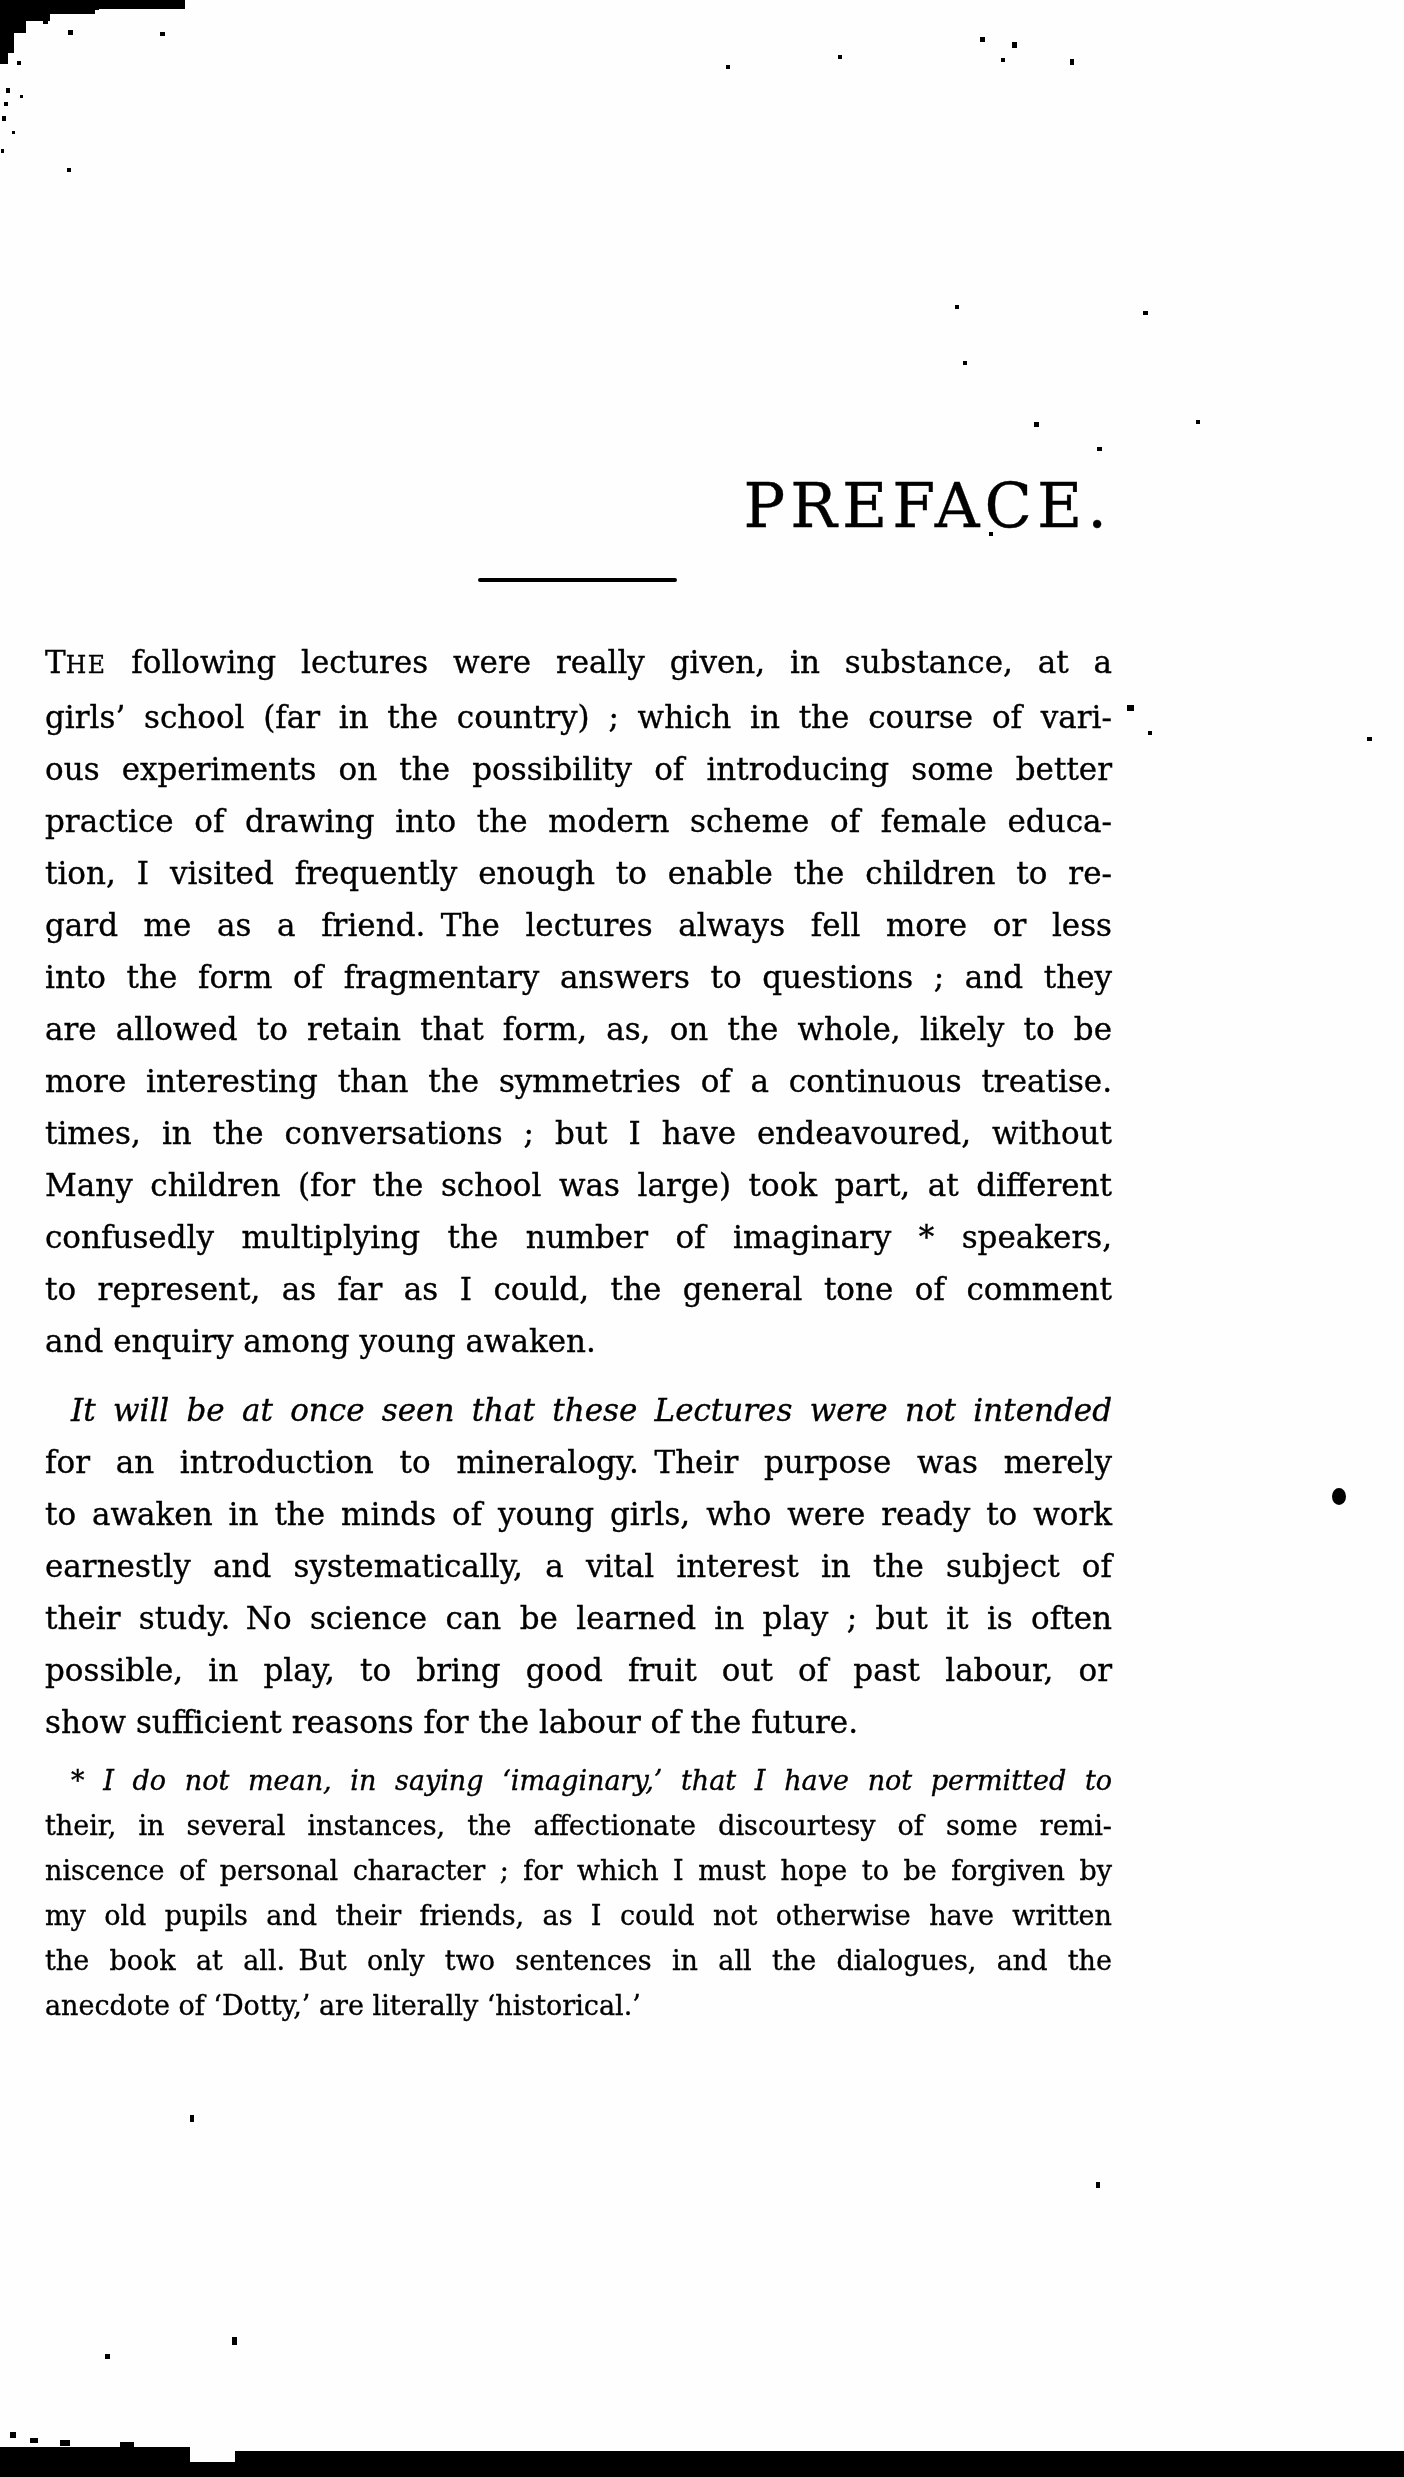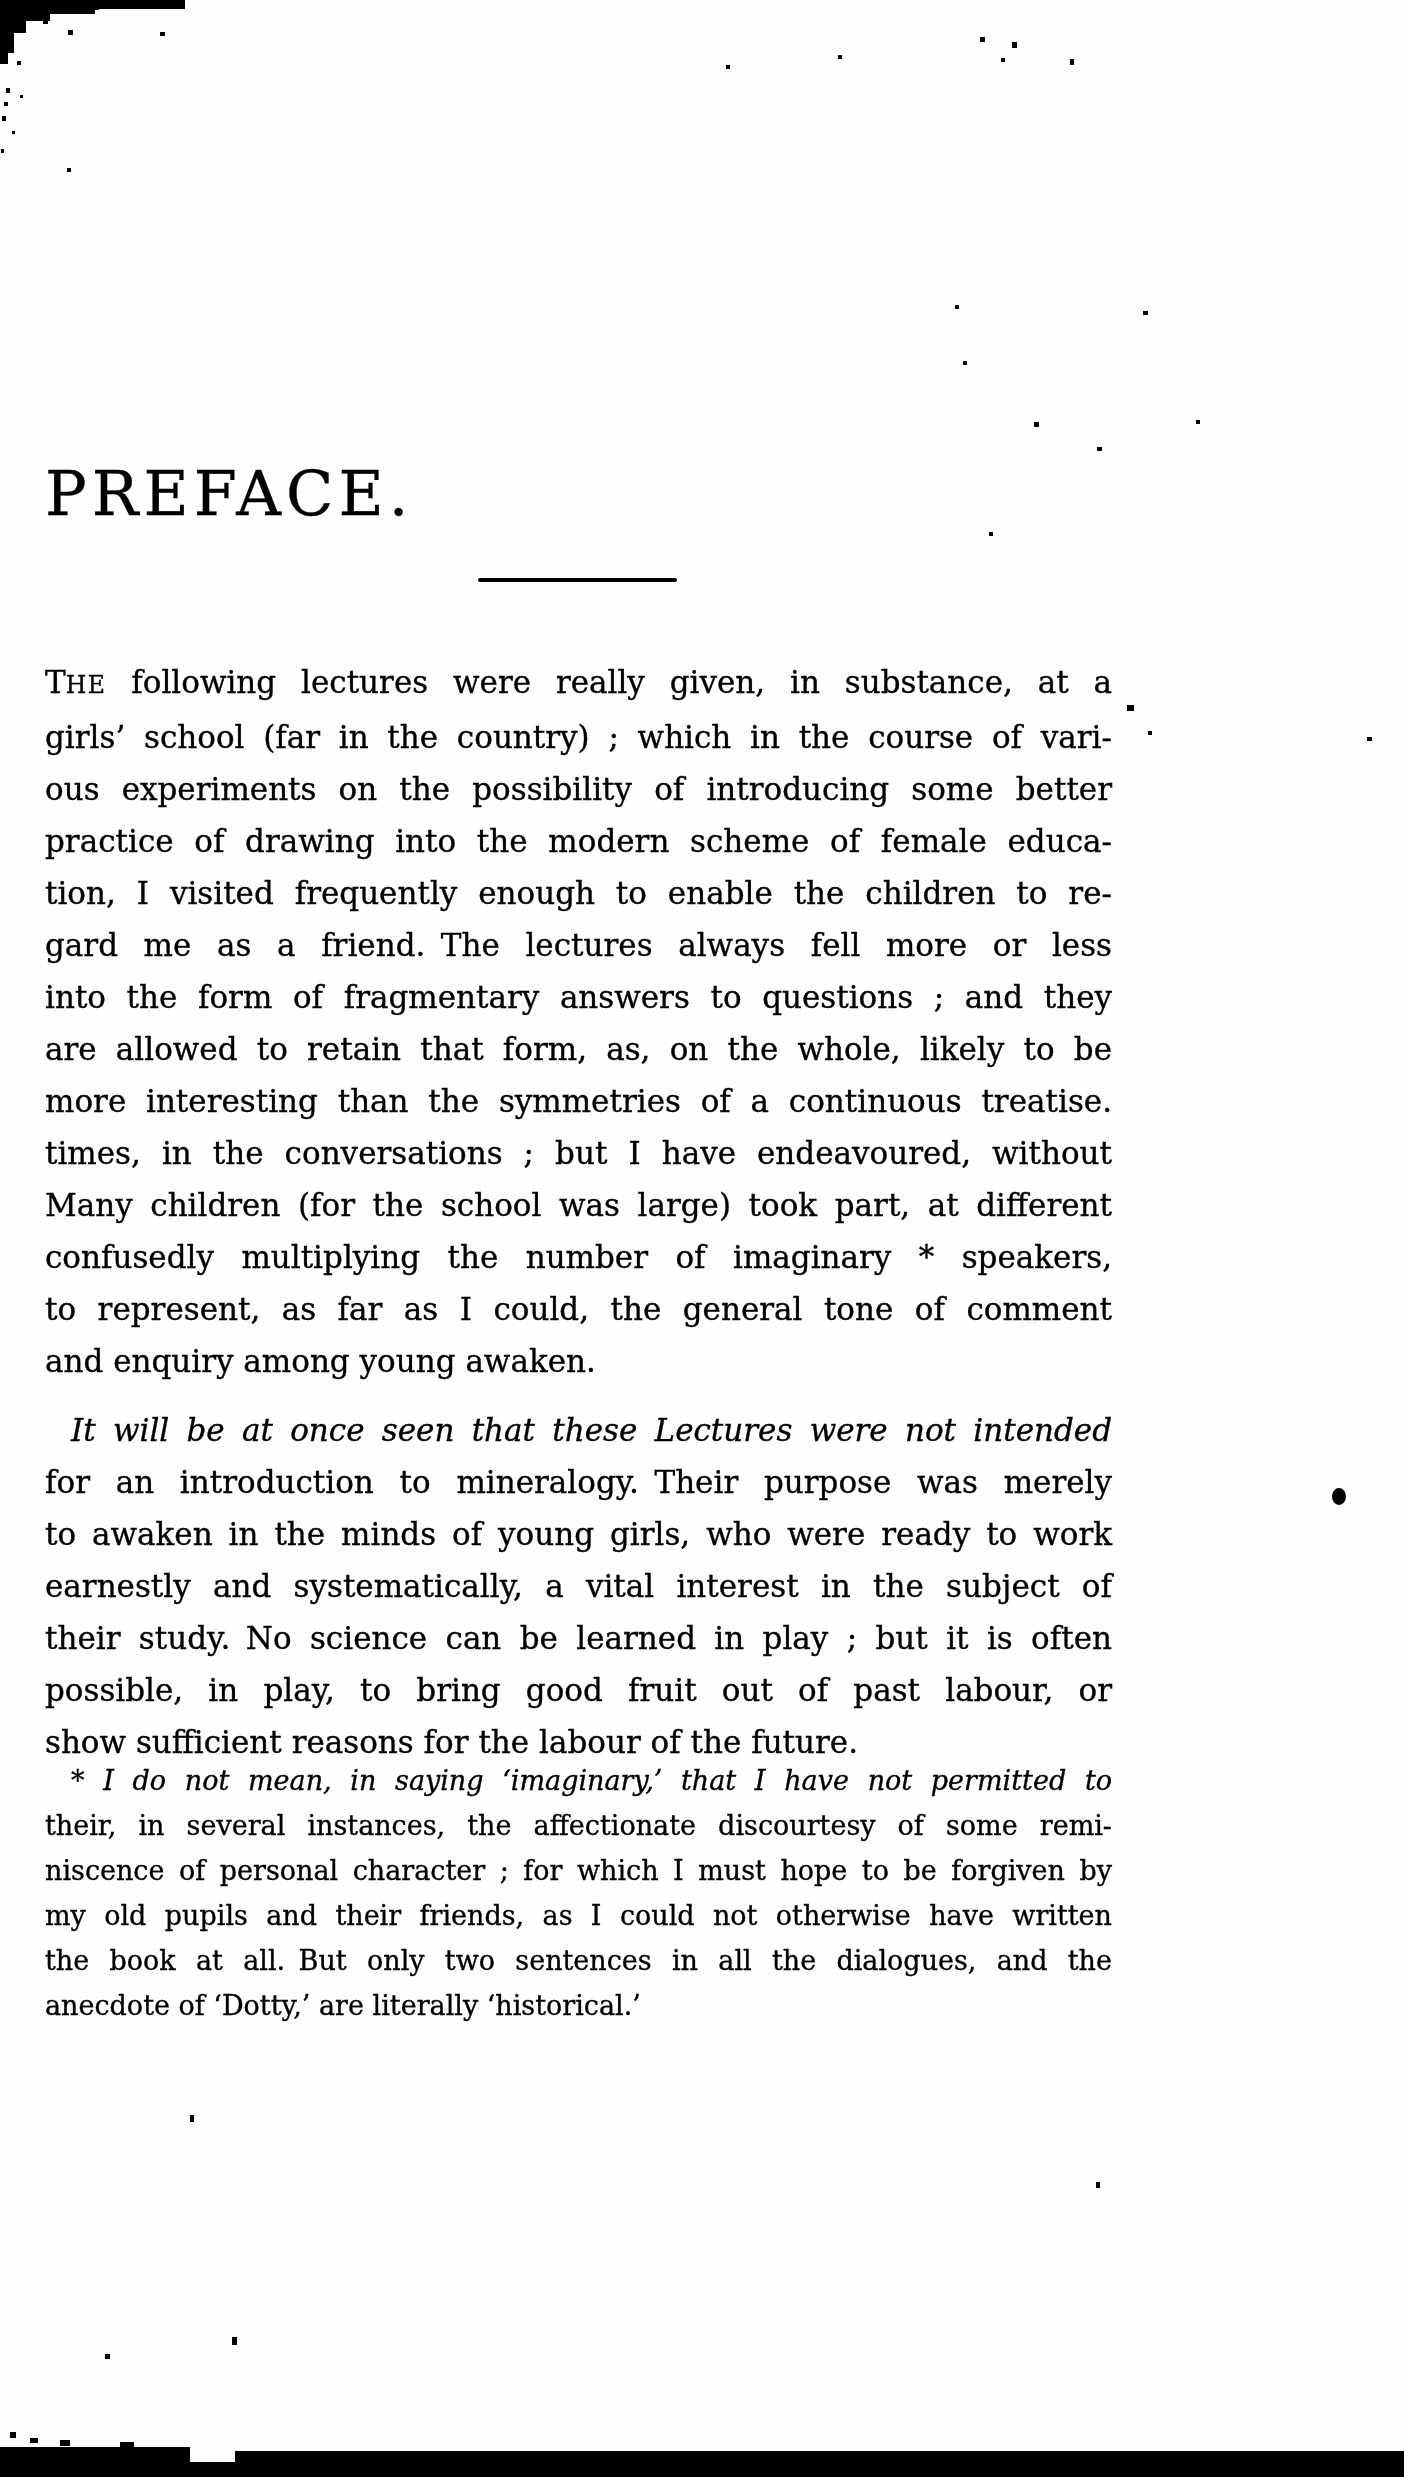--- a/index.html
+++ b/index.html
@@ -6,32 +6,32 @@
   .page{
     position:relative;
     width:1404px;height:2477px;
     background:#fefefe;
     overflow:hidden;
     font-family:"DejaVu Serif", serif;
     color:#000;
     -webkit-text-stroke:0.35px #000;
   }
   .title{
-    position:absolute;left:45px;top:459px;width:1067px;
-    text-align:left;
+    position:absolute;left:45px;top:471px;width:1067px;
+    text-align:right;
     font-size:62px;line-height:70px;letter-spacing:5px;
     white-space:nowrap;
   }
   .rule{
     position:absolute;left:478px;top:578px;width:199px;height:4px;
     background:#000;border-radius:2px;
   }
   .para{
     position:absolute;left:45px;width:1067px;
-    font-size:31px;line-height:52px;margin-top:20px;
+    font-size:31px;line-height:52px;
   }
   #p1{top:636px;}
   #p2{top:1384px;}
   .footnote{
     position:absolute;left:45px;width:1067px;top:1758px;
     font-size:27px;line-height:45px;
   }
   .line{text-align:justify;text-align-last:justify;}
   .line.last{text-align:justify;text-align-last:left;}
   .indent{text-indent:26px;font-style:italic;}

